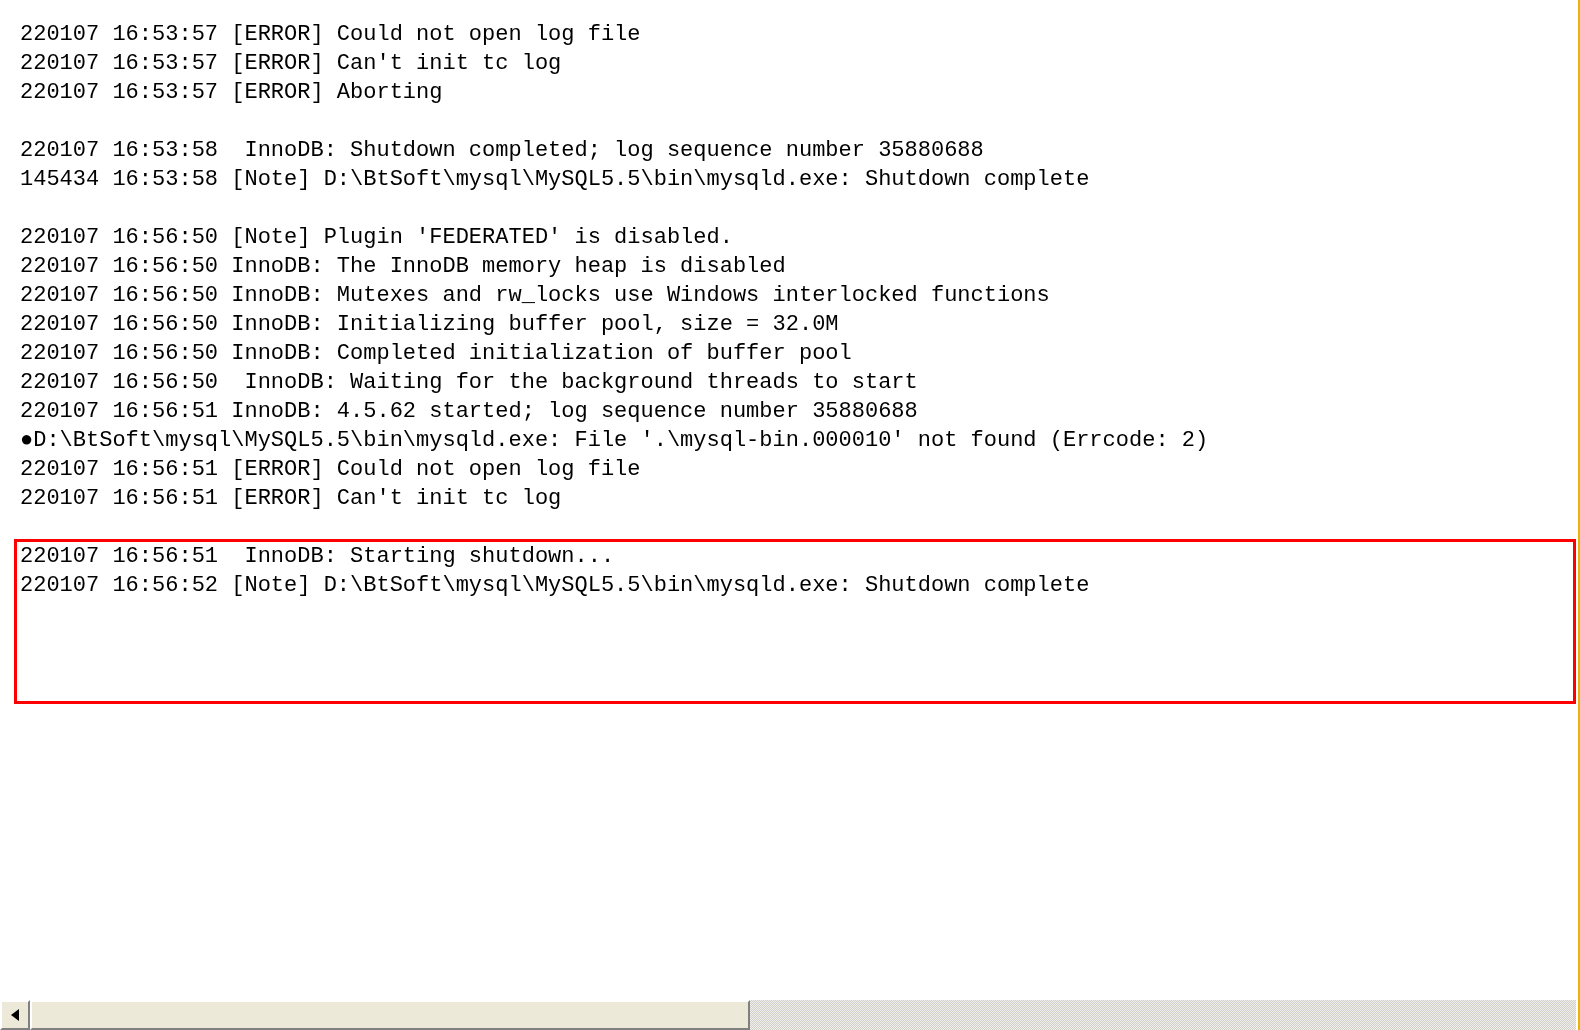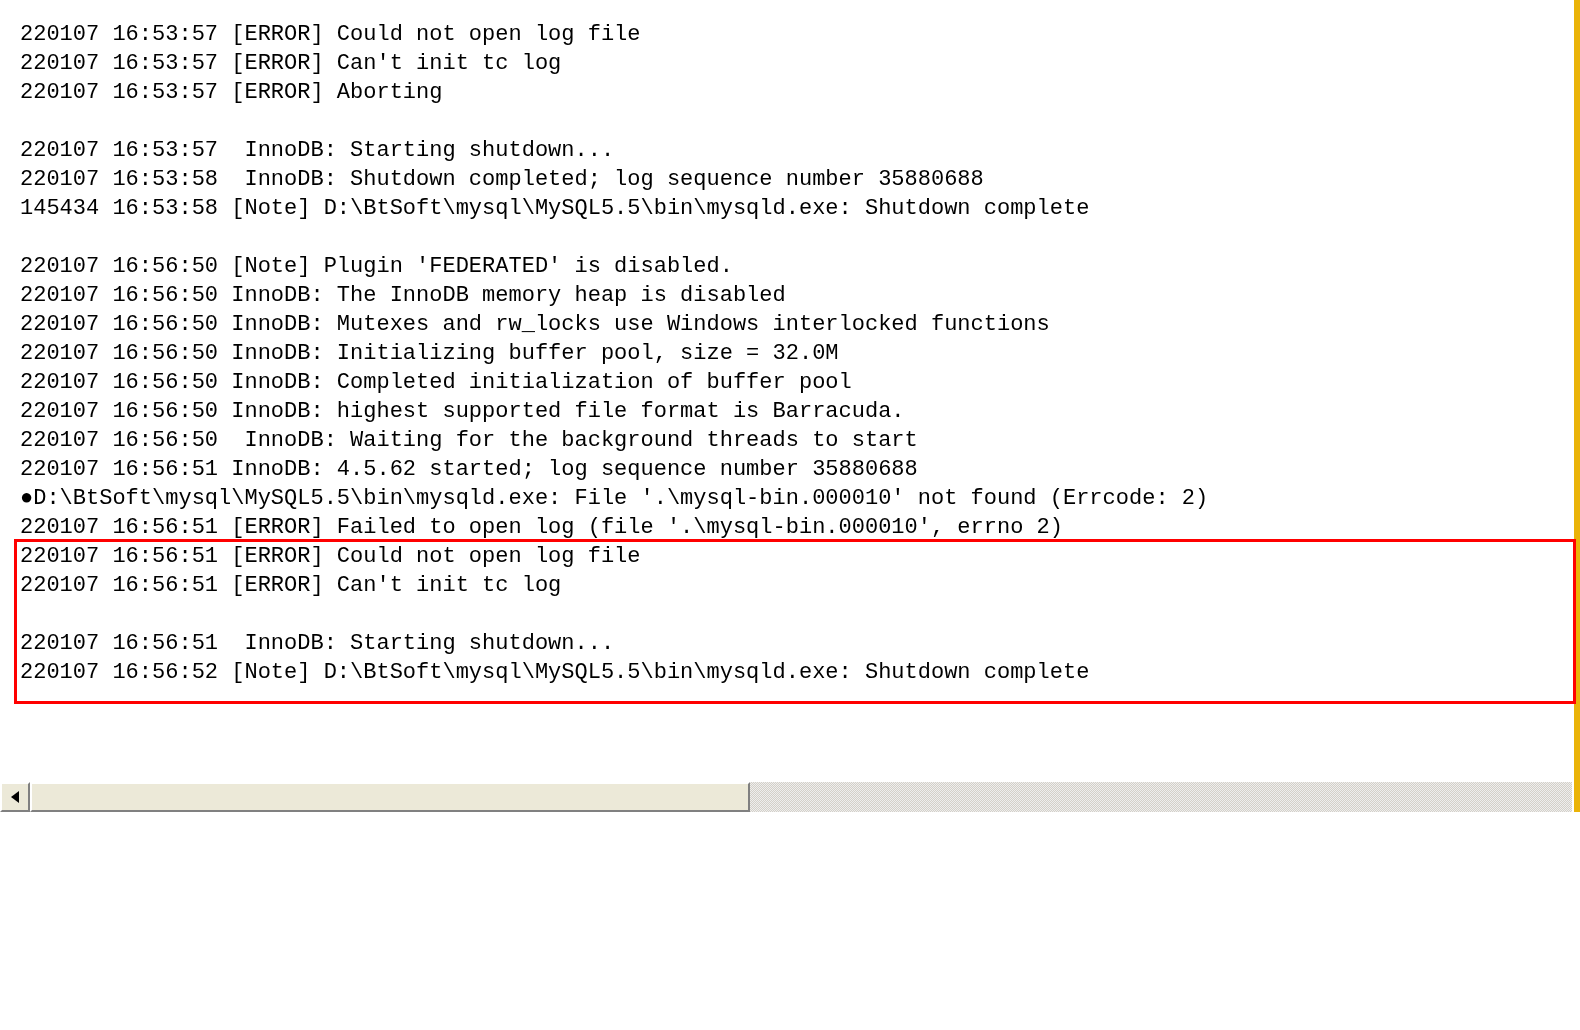--- a/index.html
+++ b/index.html
@@ -10,23 +10,23 @@
     background: #ffffff;
     overflow: hidden;
     font-family: "Courier New", "SimSun", monospace;
     font-size: 22px;
     line-height: 29px;
     color: #000;
   }
   .viewport {
     position: relative;
     width: 1580px;
-    height: 812px;
+    height: 1030px;
     box-sizing: border-box;
-    border-right: 6px solid #eab308;
+    border-right: 2px solid #eab308;
   }
   .log-area {
     position: absolute;
     top: 20px;
     left: 20px;
     right: 2px;
     bottom: 70px;
     overflow: hidden;
   }
   .log-line {
@@ -95,34 +95,31 @@
 </head>
 <body>
 
 <div class="viewport">
 
   <div class="log-area" id="log-area">
       <div class="log-line">220107 16:53:57 [ERROR] Could not open log file</div>
       <div class="log-line">220107 16:53:57 [ERROR] Can't init tc log</div>
       <div class="log-line">220107 16:53:57 [ERROR] Aborting</div>
       <div class="log-line blank"></div>
-      <div class="log-line">220107 16:53:57  InnoDB: Starting shutdown...</div>
       <div class="log-line">220107 16:53:58  InnoDB: Shutdown completed; log sequence number 35880688</div>
       <div class="log-line">145434 16:53:58 [Note] D:\BtSoft\mysql\MySQL5.5\bin\mysqld.exe: Shutdown complete</div>
       <div class="log-line blank"></div>
       <div class="log-line">220107 16:56:50 [Note] Plugin 'FEDERATED' is disabled.</div>
       <div class="log-line">220107 16:56:50 InnoDB: The InnoDB memory heap is disabled</div>
       <div class="log-line">220107 16:56:50 InnoDB: Mutexes and rw_locks use Windows interlocked functions</div>
       <div class="log-line">220107 16:56:50 InnoDB: Initializing buffer pool, size = 32.0M</div>
       <div class="log-line">220107 16:56:50 InnoDB: Completed initialization of buffer pool</div>
-      <div class="log-line">220107 16:56:50 InnoDB: highest supported file format is Barracuda.</div>
       <div class="log-line">220107 16:56:50  InnoDB: Waiting for the background threads to start</div>
       <div class="log-line">220107 16:56:51 InnoDB: 4.5.62 started; log sequence number 35880688</div>
       <div class="log-line">●D:\BtSoft\mysql\MySQL5.5\bin\mysqld.exe: File '.\mysql-bin.000010' not found (Errcode: 2)</div>
-      <div class="log-line">220107 16:56:51 [ERROR] Failed to open log (file '.\mysql-bin.000010', errno 2)</div>
       <div class="log-line">220107 16:56:51 [ERROR] Could not open log file</div>
       <div class="log-line">220107 16:56:51 [ERROR] Can't init tc log</div>
       <div class="log-line blank"></div>
       <div class="log-line">220107 16:56:51  InnoDB: Starting shutdown...</div>
       <div class="log-line">220107 16:56:52 [Note] D:\BtSoft\mysql\MySQL5.5\bin\mysqld.exe: Shutdown complete</div>
     </div>
 
   <div class="highlight-box" id="highlight-box" style="top: 539px; left: 14px; width: 1562px; height: 165px; border-color: rgb(255, 0, 0);"></div>
 
   <div class="hscroll">

